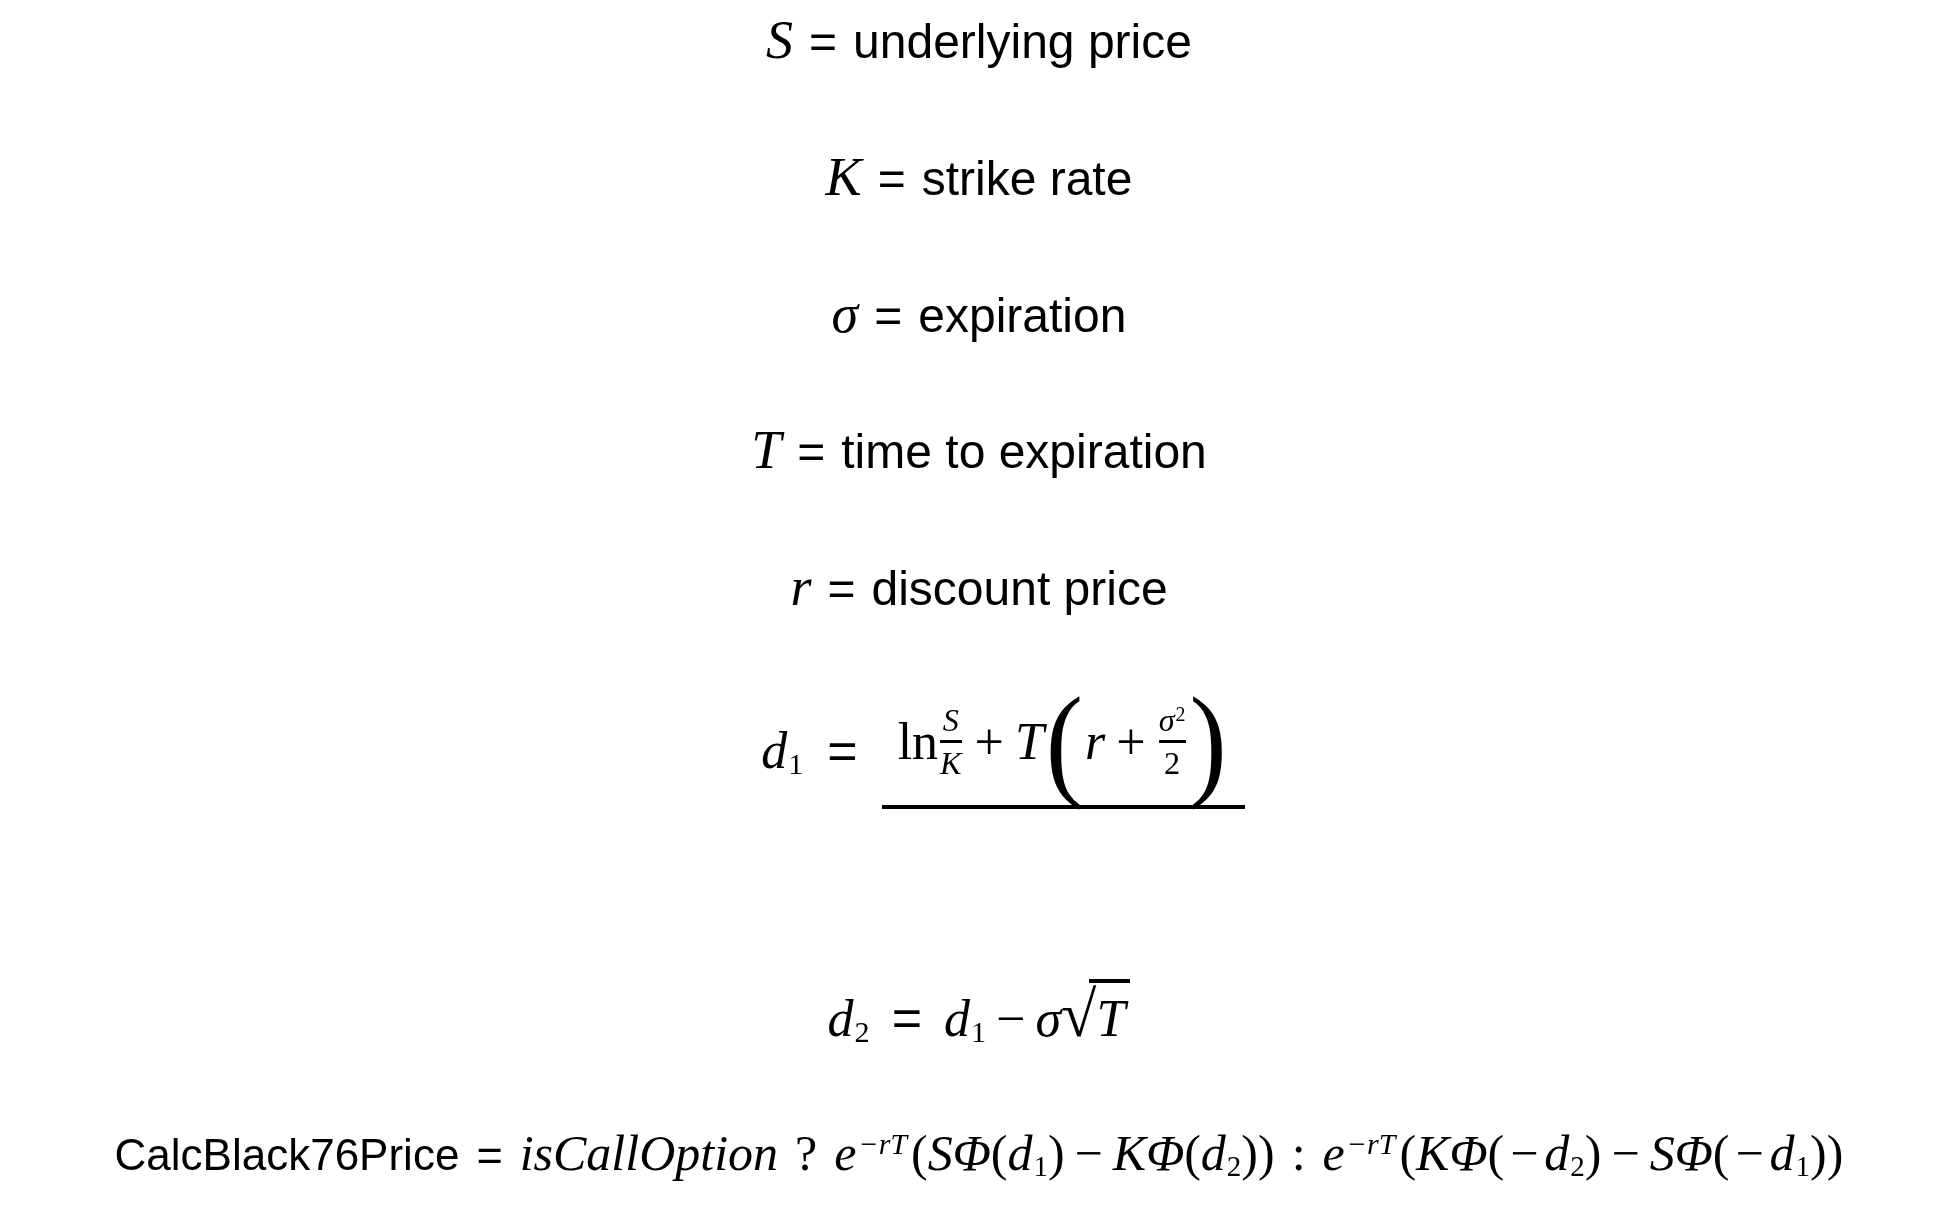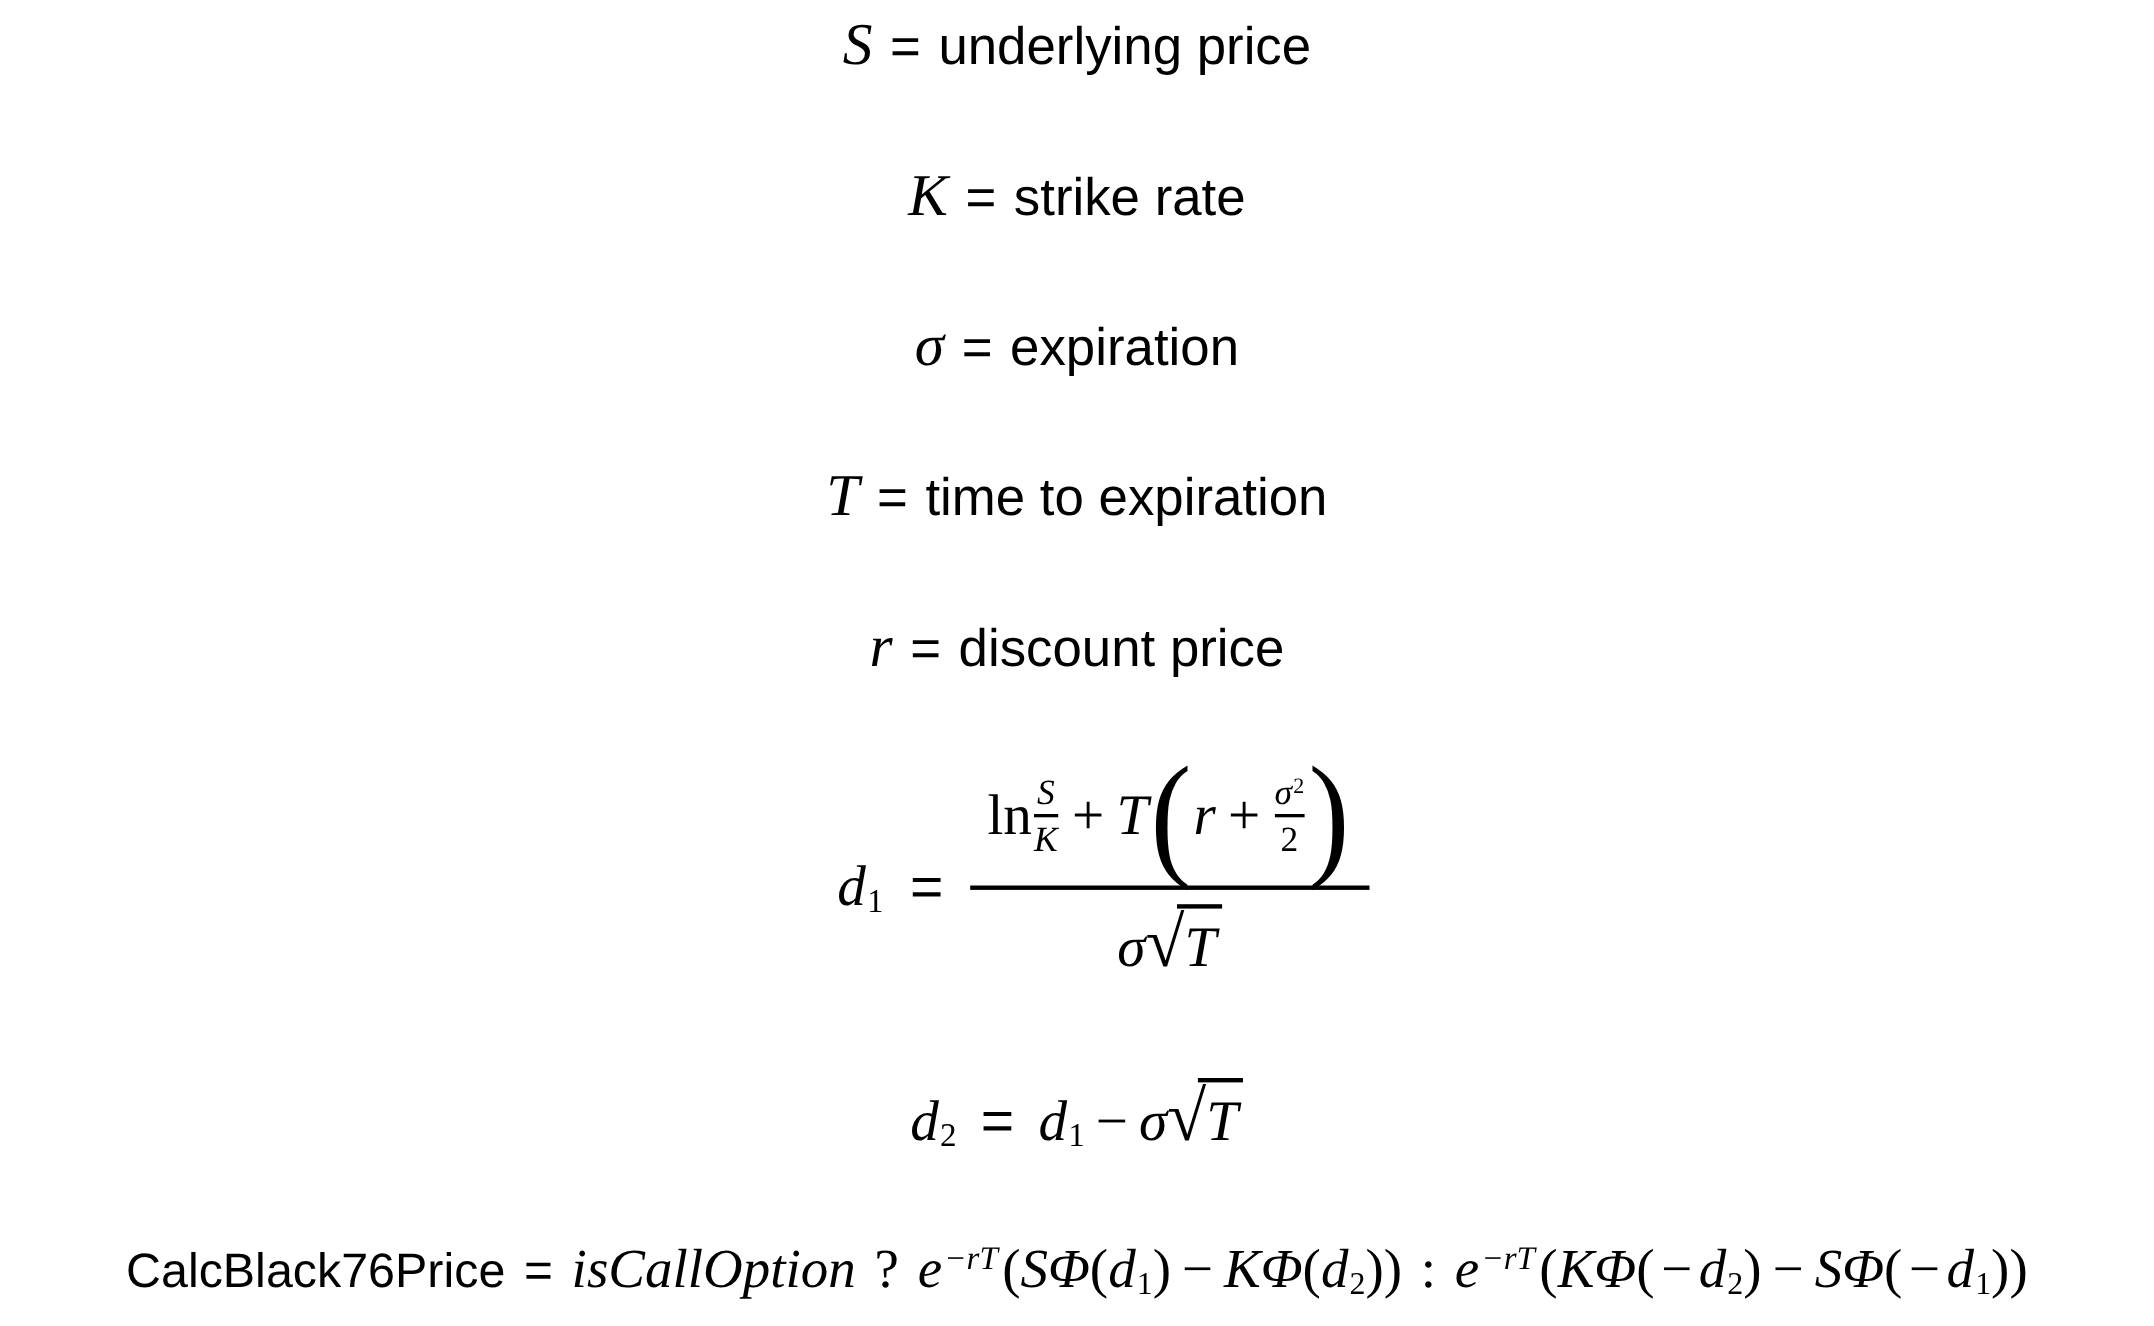--- a/index.html
+++ b/index.html
@@ -214,23 +214,20 @@
       <span class="math">r</span>
       <span class="plus">+</span>
       <span class="sfrac">
         <span><span class="math">σ</span><span class="ssup">2</span></span>
         <span class="sbar"></span>
         <span class="up">2</span>
       </span>
       <span class="bigp">)</span>
     </div>
     <div class="fbar"></div>
-    <div class="den">
-      <span class="math">σ</span><span class="sqrt"><span class="rad">√</span><span class="radicand math">T</span></span>
-    </div>
   </div>
 </div>
 
 <div id="d2-line" class="line">
   <span><span>d</span><span class="sub">2</span></span><span class="eq2">=</span><span><span>d</span><span class="sub">1</span></span><span class="bin up">−</span><span>σ</span><span class="sqrt"><span class="rad">√</span><span class="radicand">T</span></span>
 </div>
 
 <div id="price-line" class="line">
   <span class="fname">CalcBlack76Price</span><span class="rel sansfont">=</span><span class="math">isCallOption</span><span class="rel math up">?</span><span class="math"><span>e</span><span class="sup">−rT</span><span class="up">(</span><span>S</span><span>Φ</span><span class="up">(</span><span>d</span><span class="sub">1</span><span class="up">)</span><span class="bin up">−</span><span>K</span><span>Φ</span><span class="up">(</span><span>d</span><span class="sub">2</span><span class="up">))</span></span><span class="rel math up">:</span><span class="math"><span>e</span><span class="sup">−rT</span><span class="up">(</span><span>K</span><span>Φ</span><span class="up">(</span><span class="binsm up">−</span><span>d</span><span class="sub">2</span><span class="up">)</span><span class="bin up">−</span><span>S</span><span>Φ</span><span class="up">(</span><span class="binsm up">−</span><span>d</span><span class="sub">1</span><span class="up">))</span></span>
 </div>

